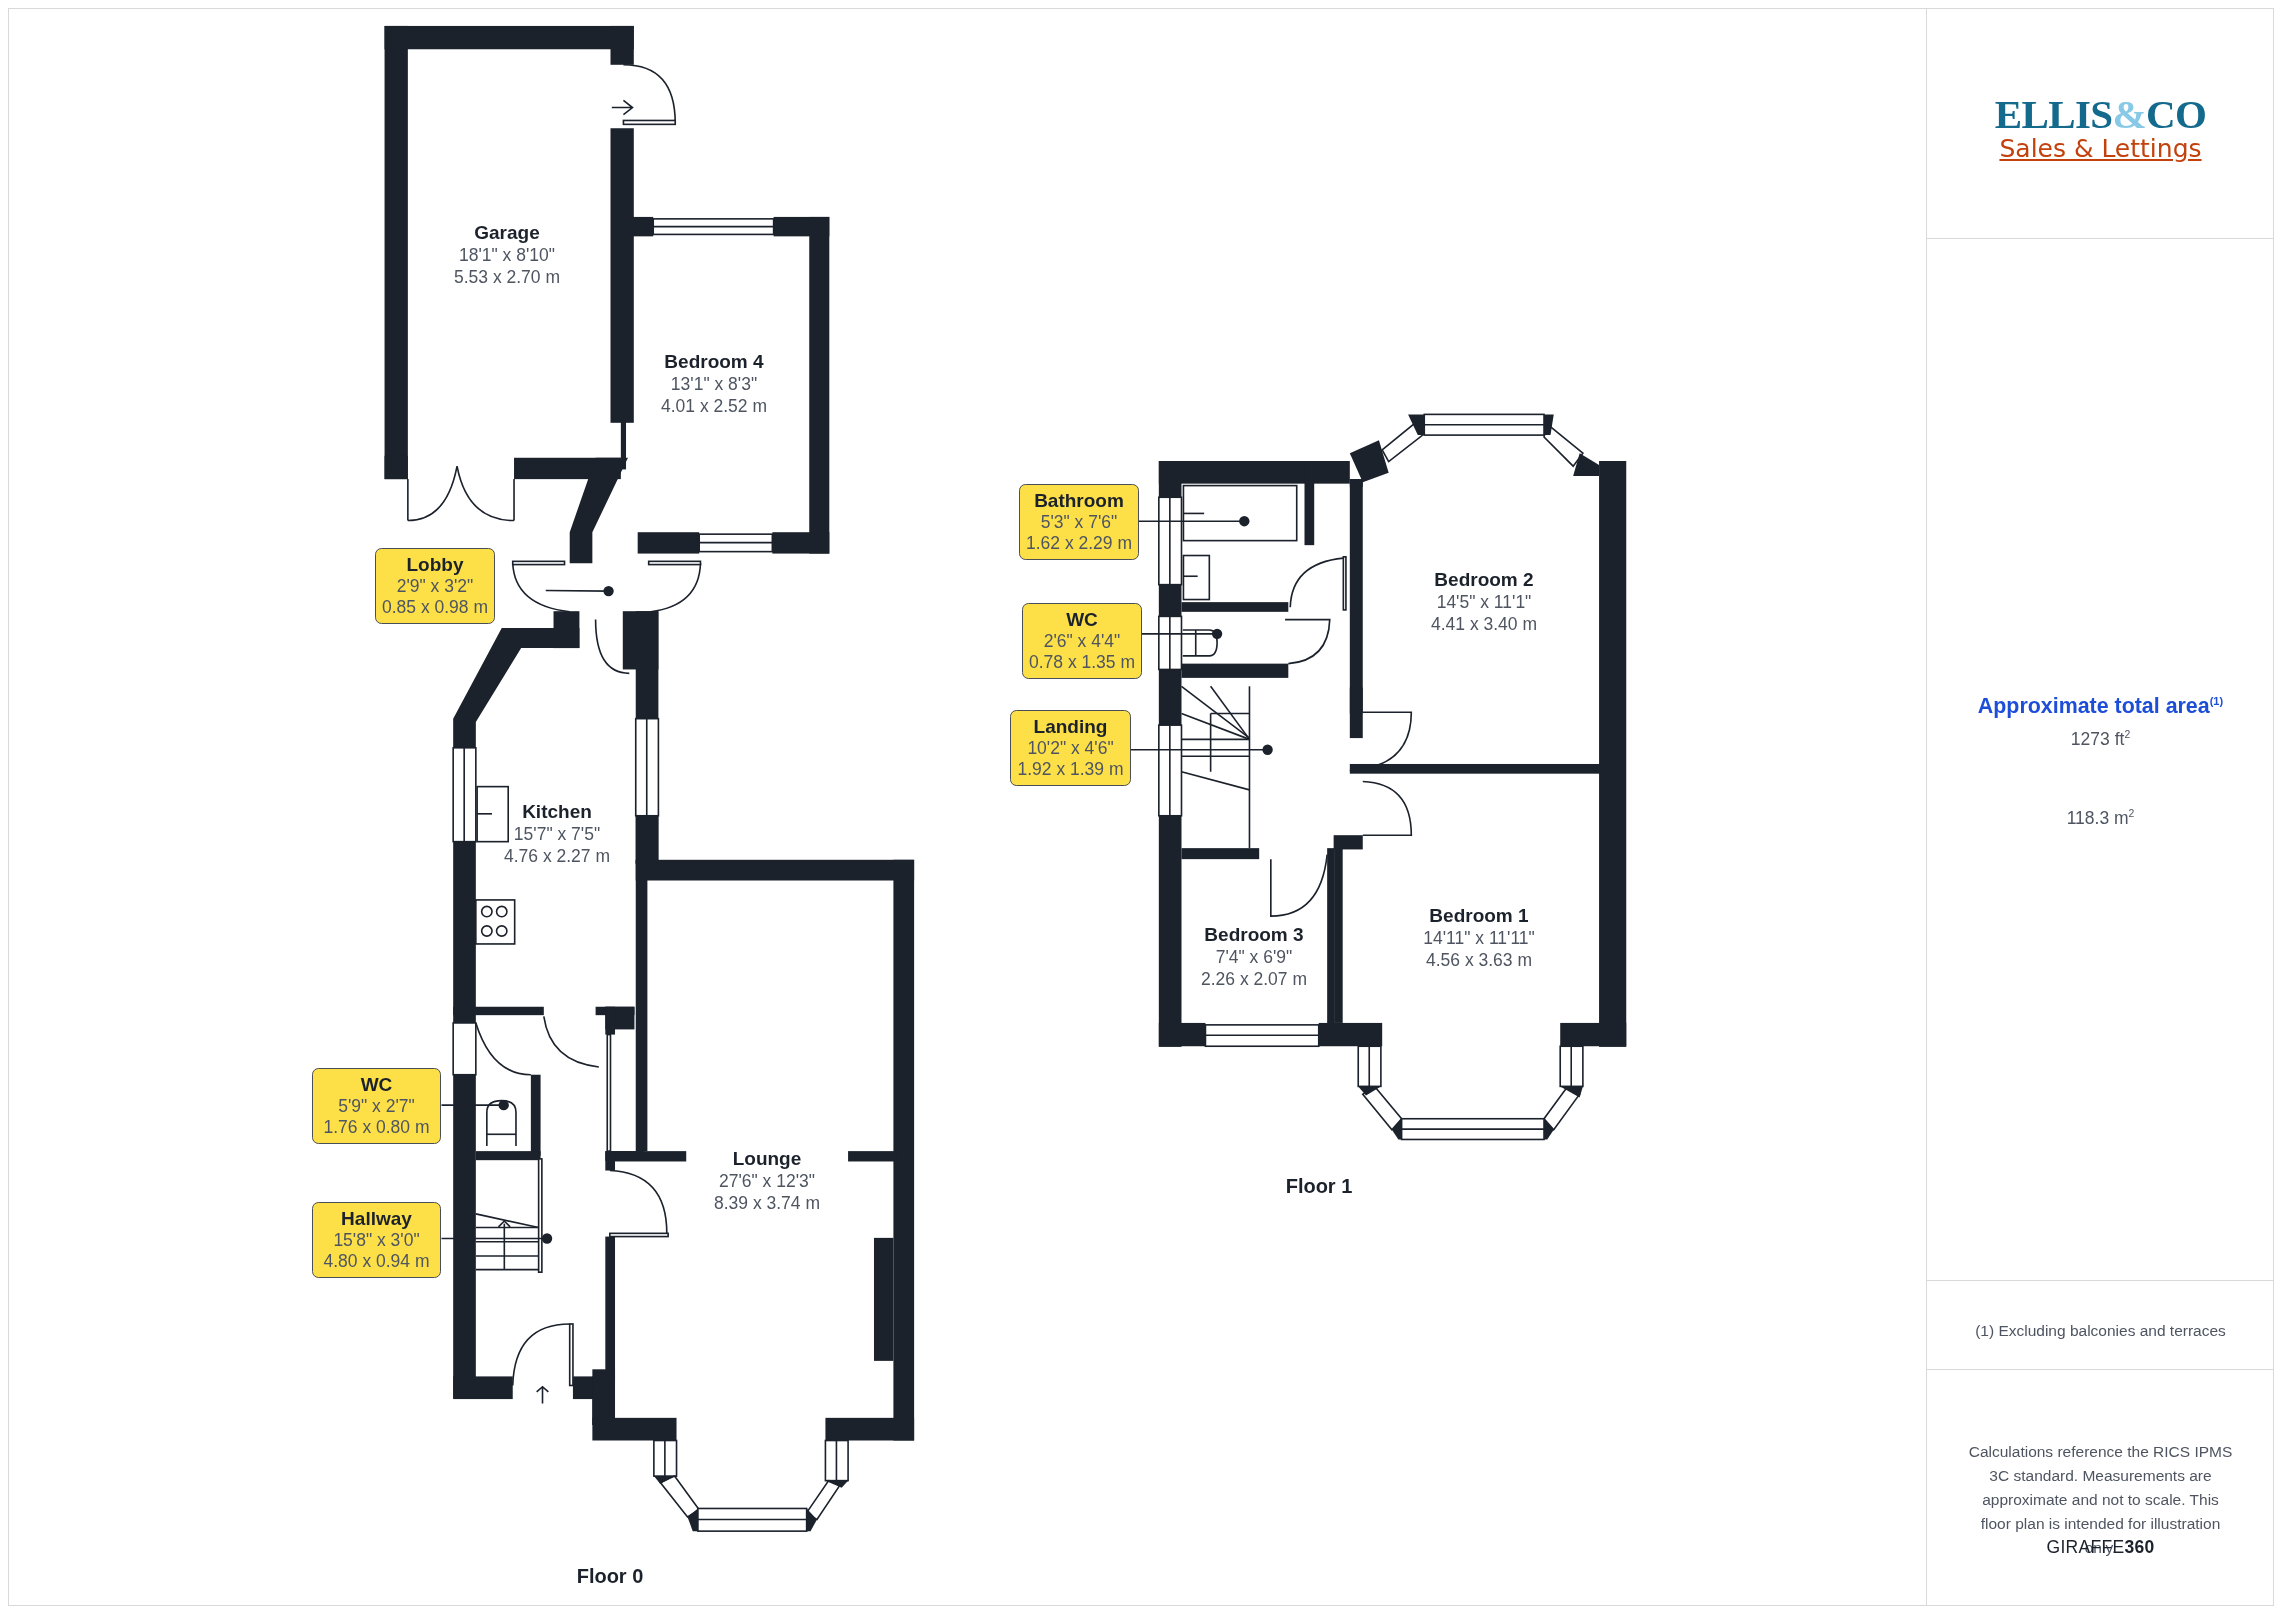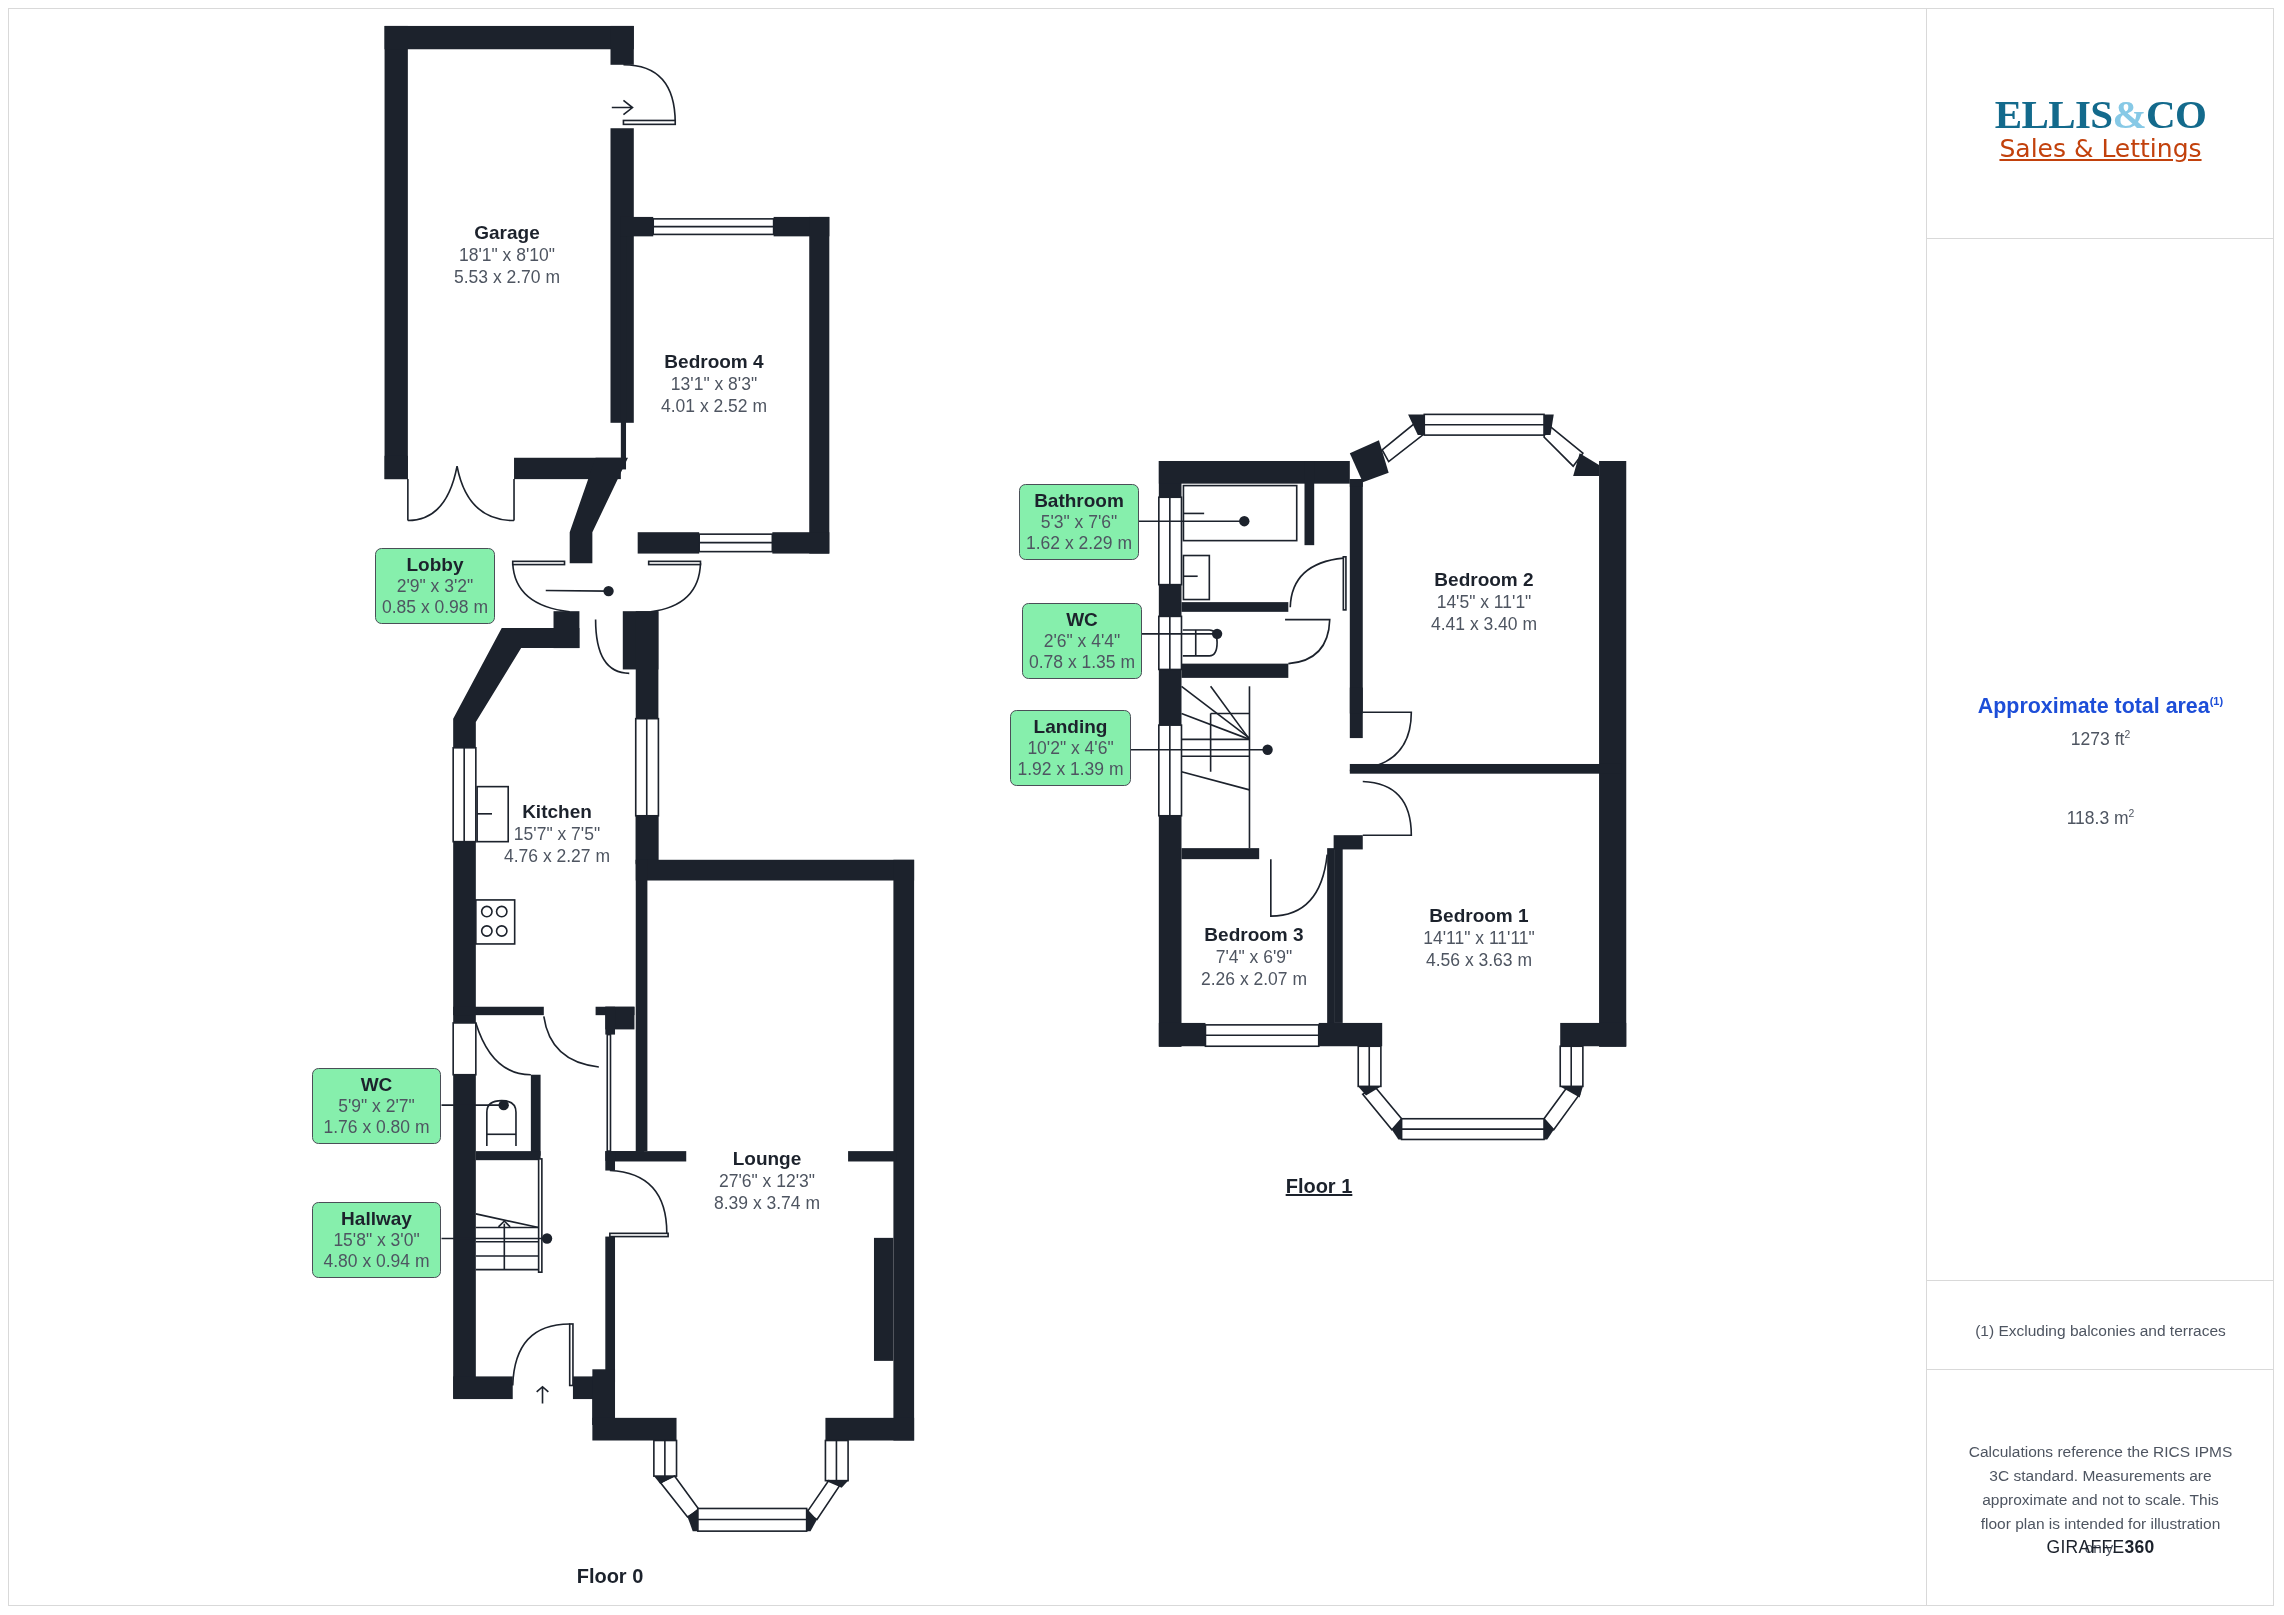--- a/index.html
+++ b/index.html
@@ -7,21 +7,21 @@
          font-family: "Liberation Sans", "DejaVu Sans", sans-serif; color: #1c222c; }
   .page-border { position: absolute; left: 8.4px; top: 8.4px; width: 2266px; height: 1598px;
                  border: 1.9px solid #d9d9d9; box-sizing: border-box; }
   .plan-svg { position: absolute; left: 0; top: 0; width: 2284px; height: 1616px; }
   .wall { fill: #1c222c; }
   .thin { fill: none; stroke: #1c222c; stroke-width: 2.5; }
   .win { fill: #ffffff; stroke: #1c222c; stroke-width: 2.5; }
   .room-label { position: absolute; text-align: center; transform: translateX(-50%); white-space: nowrap; }
   .room-label .name { font-weight: 700; font-size: 19px; color: #1c222c; line-height: 23px; display: block; }
   .room-label .dim { font-size: 17.5px; color: #4e5561; line-height: 22px; display: block; }
-  .callout { position: absolute; border: 1.6px solid #4a4f57; border-radius: 6.5px; background: #86efac;
+  .callout { position: absolute; border: 1.6px solid #4a4f57; border-radius: 6.5px; background: #fde047;
              text-align: center; box-sizing: border-box; padding: 3.9px 5.2px; white-space: nowrap; }
   .callout .name { font-weight: 700; font-size: 19px; color: #1c222c; line-height: 23px; display: block; }
   .callout .dim { font-size: 17.5px; color: #4e5561; line-height: 21.4px; display: block; }
   .floor-label { position: absolute; font-weight: 700; font-size: 20px; color: #1c222c; transform: translateX(-50%); }
   .panel { position: absolute; left: 1926px; top: 8.4px; width: 348px; height: 1598px;
            border-left: 1.9px solid #d9d9d9; box-sizing: border-box; }
   .panel-sec { position: absolute; left: 0; width: 100%; box-sizing: border-box; text-align: center; }
   .divider { position: absolute; left: 0; width: 100%; height: 0; border-top: 1.9px solid #d9d9d9; }
   .logo-main { font-family: Liberation Serif, serif; font-weight: 700; font-size: 41px;
                letter-spacing: -0.6px; line-height: 45px; }
@@ -315,21 +315,21 @@
 <div class="room-label" style="left:1254px; top:923px;">
   <span class="name">Bedroom 3</span>
   <span class="dim">7'4" x 6'9"</span>
   <span class="dim">2.26 x 2.07 m</span>
 </div>
 <div class="room-label" style="left:1479px; top:904px;">
   <span class="name">Bedroom 1</span>
   <span class="dim">14'11" x 11'11"</span>
   <span class="dim">4.56 x 3.63 m</span>
 </div>
-<div class="floor-label" style="left:1319px; top:1175px;text-decoration:underline;">Floor 1</div>
+<div class="floor-label" style="left:1319px; top:1175px;">Floor 1</div>
 
 <div class="panel">
   <div class="panel-sec" style="top:84px;">
     <div class="logo-main"><span class="brand">ELLIS</span><span class="amp">&amp;</span><span class="brand">CO</span></div>
     <div class="logo-sub">Sales &amp; Lettings</div>
   </div>
   <div class="divider" style="top:230px;"></div>
 
   <div class="panel-sec" style="top:686px;">
     <div class="area-title"><span>Approximate total area</span><sup>(1)</sup></div>

